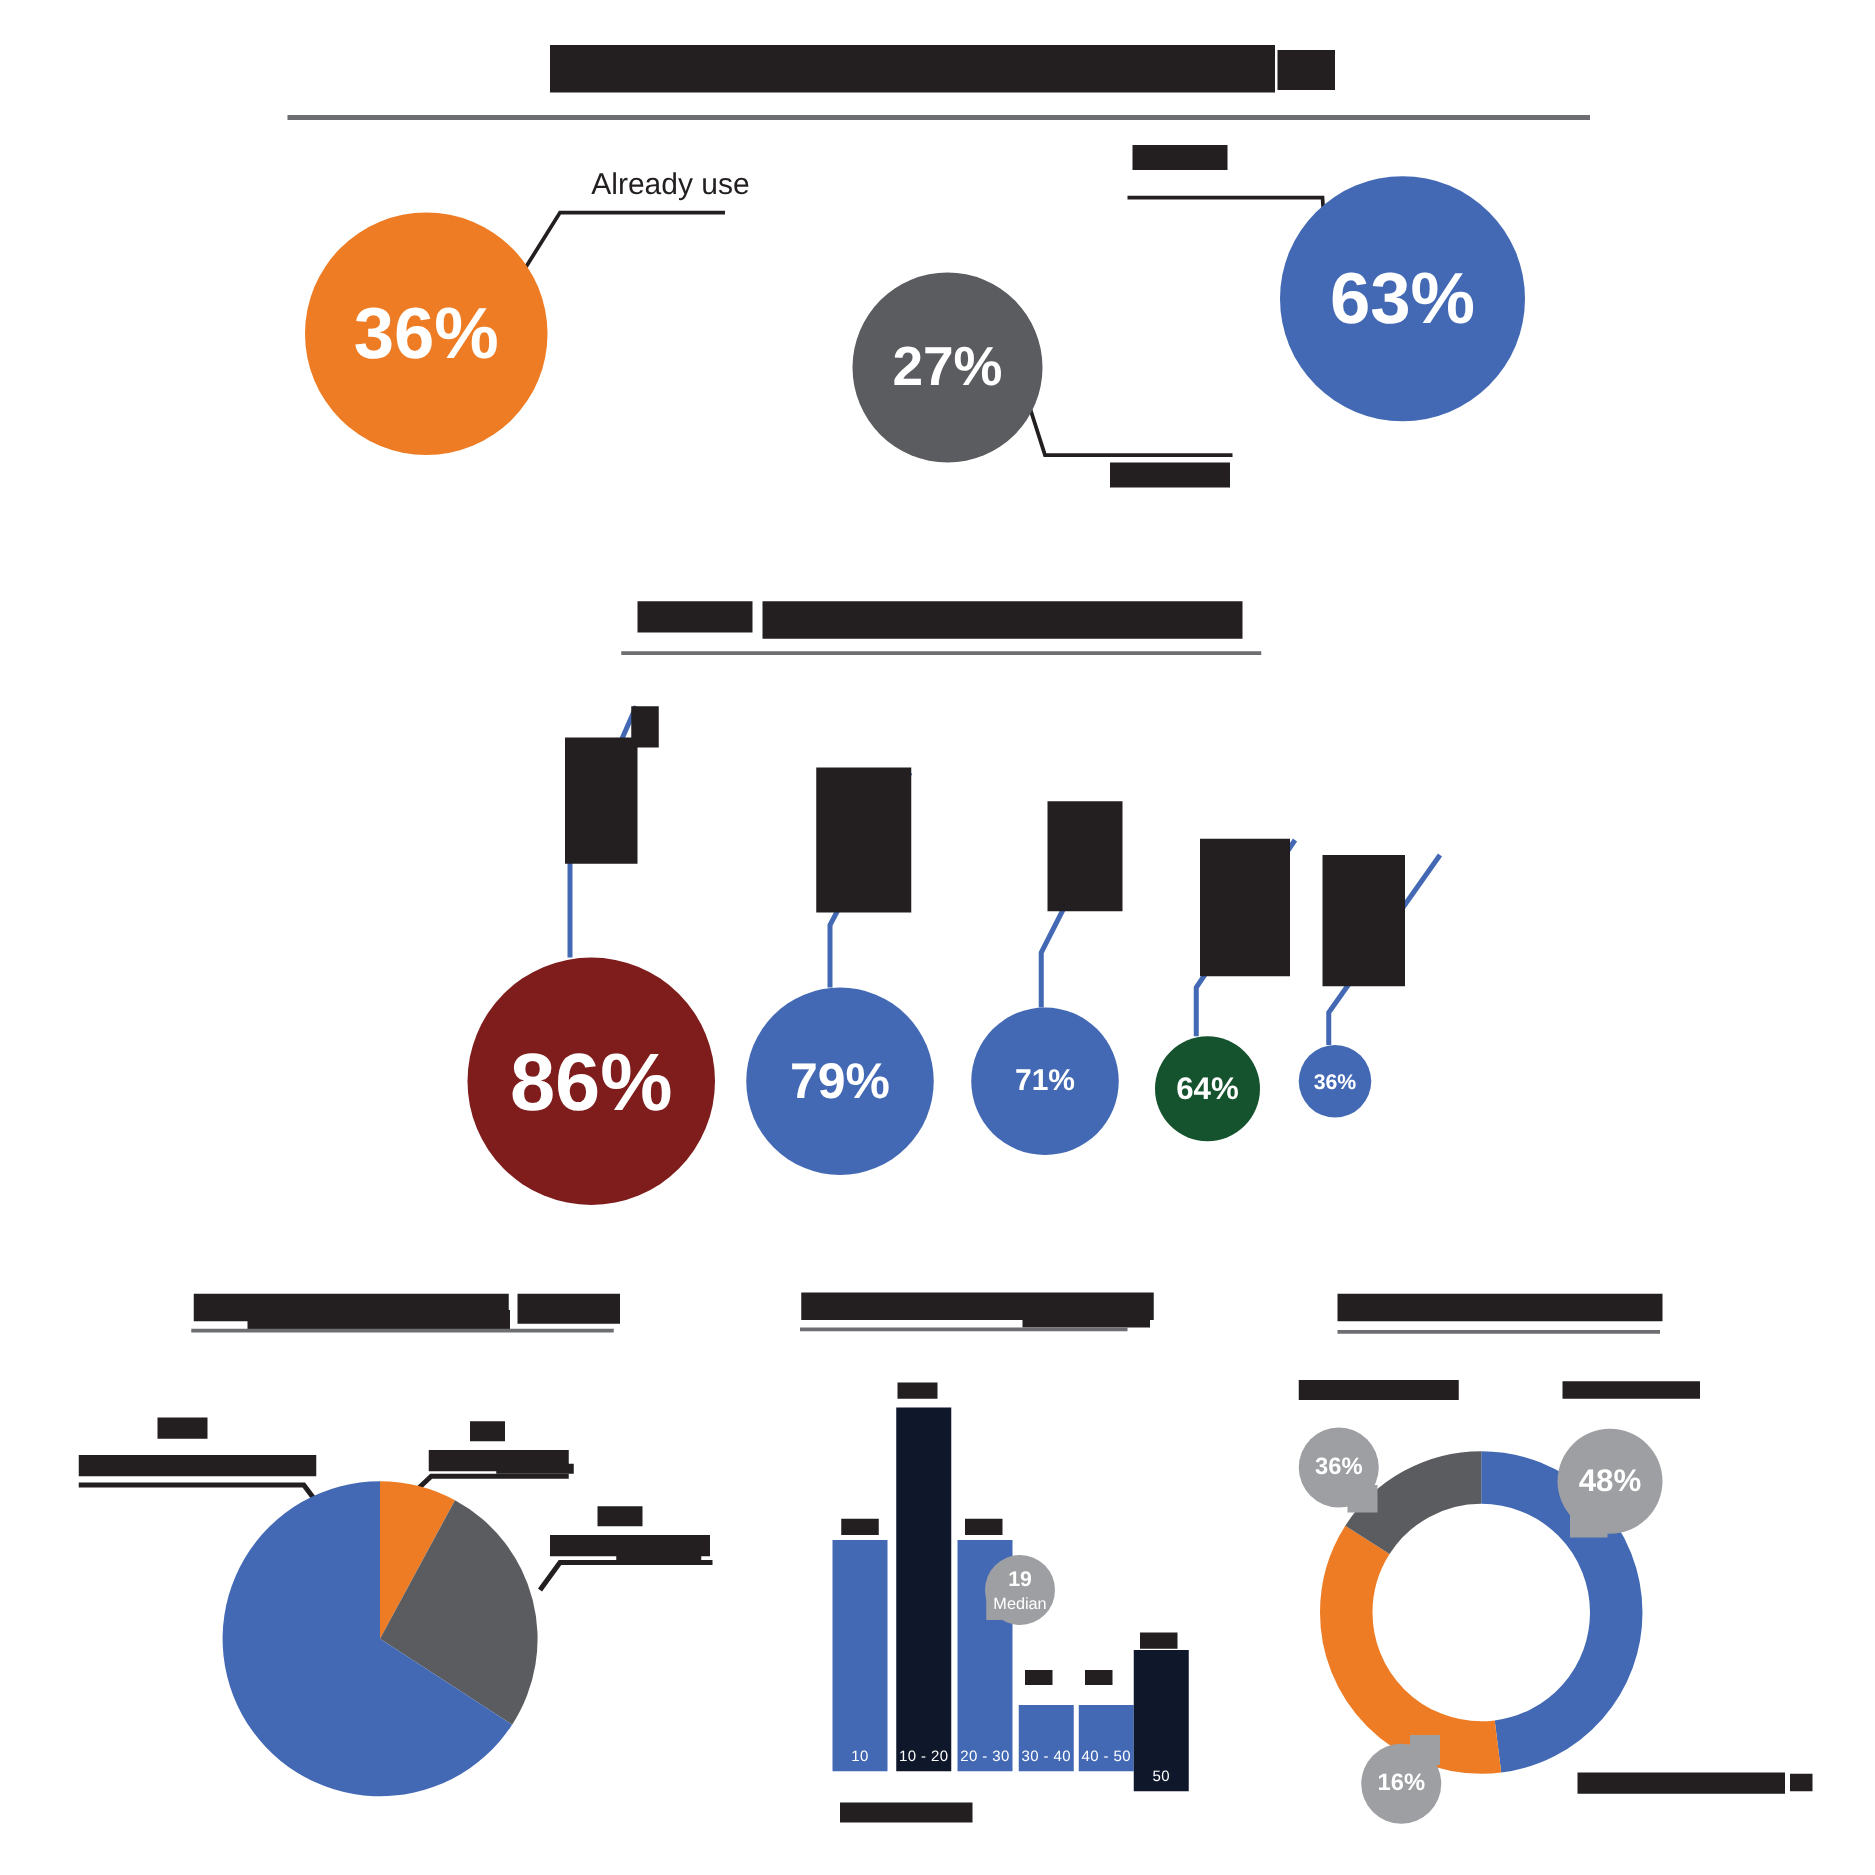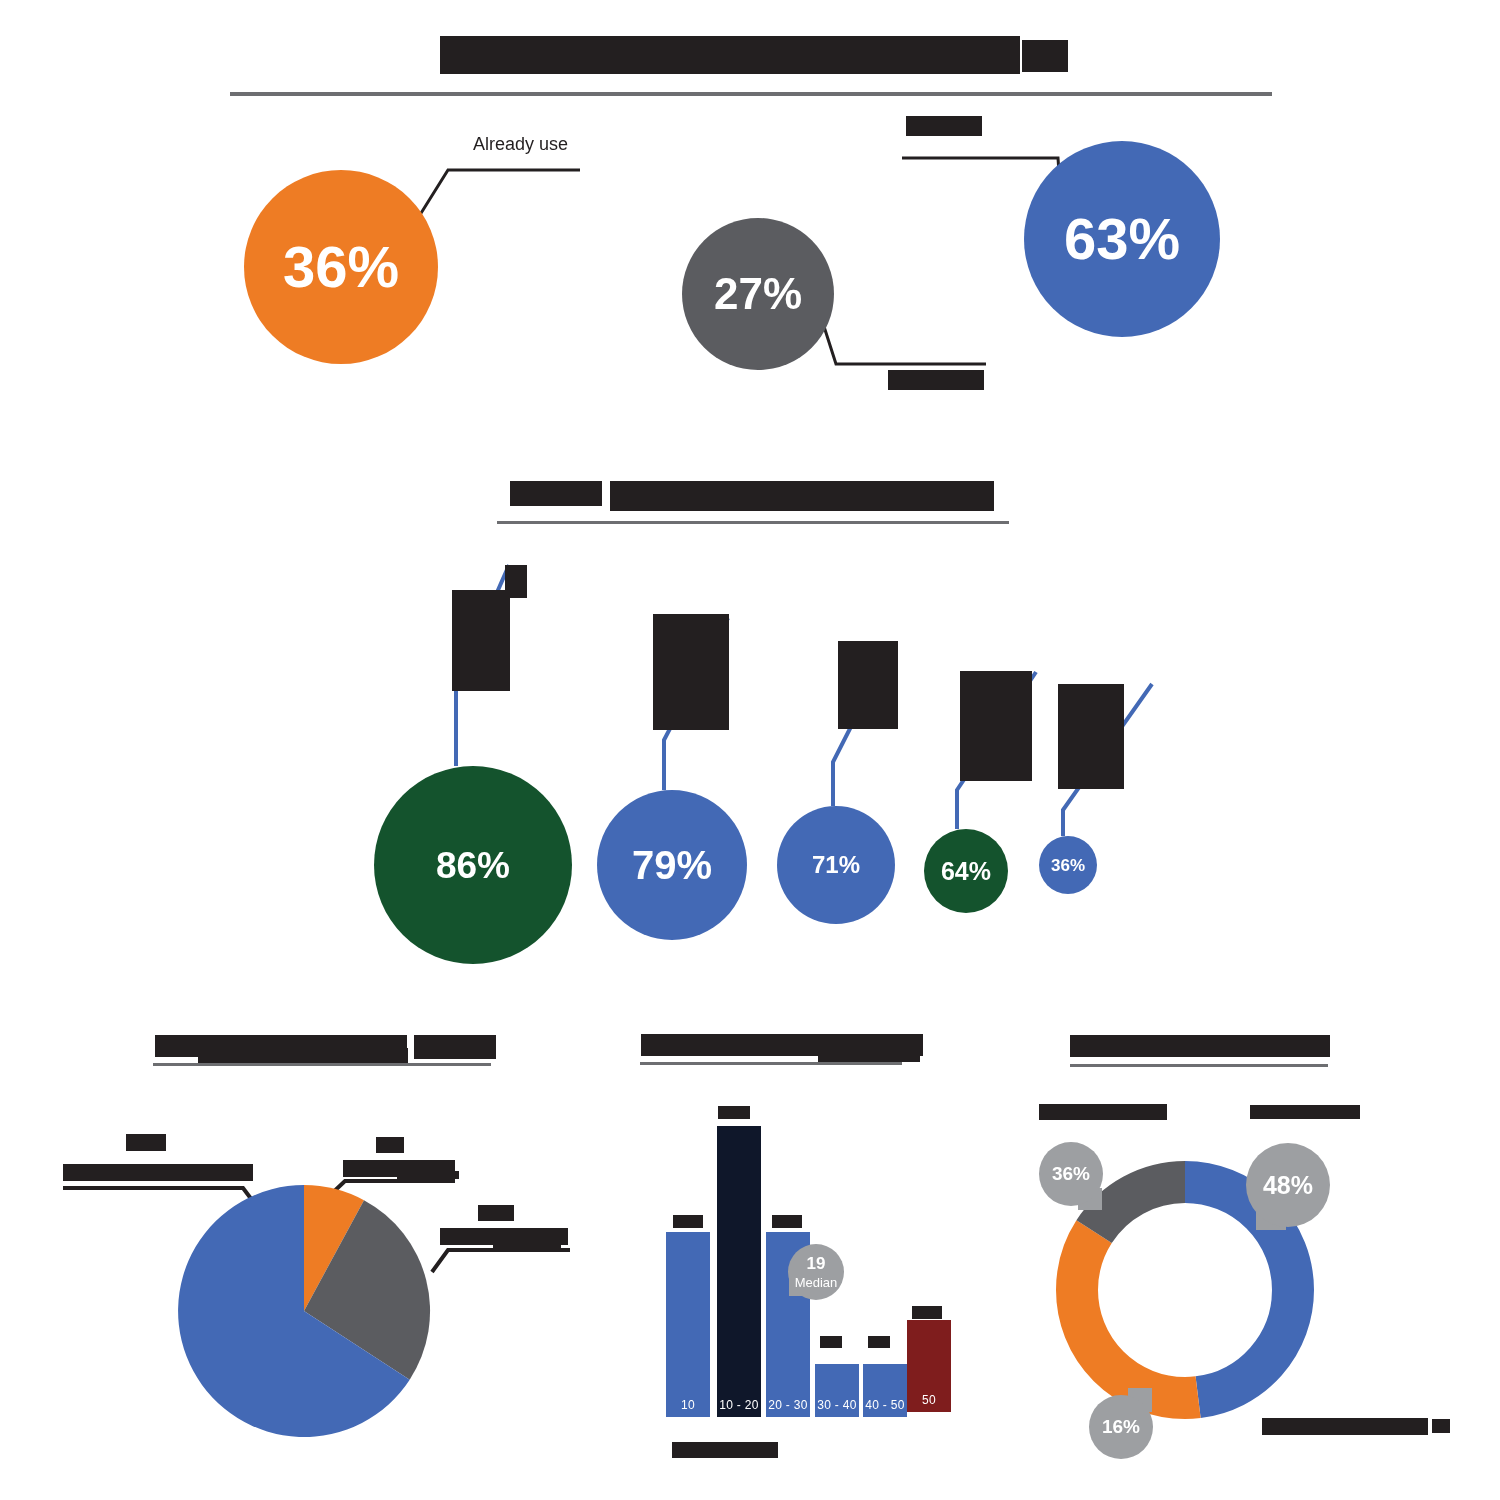--- a/index.html
+++ b/index.html
@@ -32,21 +32,21 @@
 
   <svg style="left:0;top:0;width:1500px;height:1500px;">
     <path d="M418,218 L448,170 L580,170" stroke="#231f20" stroke-width="3" fill="none"></path>
     <path d="M1060,188 L1058,158 L902,158" stroke="#231f20" stroke-width="3" fill="none"></path>
     <path d="M820,314 L836,364 L986,364" stroke="#231f20" stroke-width="3" fill="none"></path>
   </svg>
 
   <div class="circle" style="left:244px;top:170px;width:194px;height:194px;background:#ee7c24;font-size:58px;">
     <span>36%</span>
   </div>
-  <div class="abs" style="left:473px;top:134px;font-size:18px;color:#231f20;">Already use</div>
+  <div class="abs" style="left:473px;top:134px;font-size:24px;color:#231f20;">Already use</div>
 
   <div class="circle" style="left:682px;top:218px;width:152px;height:152px;background:#5b5c60;font-size:44px;">
     <span>27%</span>
   </div>
   <div class="redact" style="left:888px;top:370px;width:96px;height:20px;"></div>
 
   <div class="circle" style="left:1024px;top:141px;width:196px;height:196px;background:#4369b5;font-size:58px;">
     <span>63%</span>
   </div>
   <div class="redact" style="left:906px;top:116px;width:76px;height:20px;"></div>
@@ -68,21 +68,21 @@
   </svg>
 
   <div class="redact" style="left:452px;top:590px;width:58px;height:101px;"></div>
   <div class="redact" style="left:505px;top:565px;width:22px;height:33px;"></div>
   <div class="redact" style="left:653px;top:614px;width:76px;height:116px;"></div>
   <div class="redact" style="left:838px;top:641px;width:60px;height:88px;"></div>
   <div class="redact" style="left:960px;top:671px;width:72px;height:110px;"></div>
   <div class="redact" style="left:1016px;top:680px;width:14px;height:14px;"></div>
   <div class="redact" style="left:1058px;top:684px;width:66px;height:105px;"></div>
 
-  <div class="circle" style="left:374px;top:766px;width:198px;height:198px;background:#14532d;font-size:37px;">
+  <div class="circle" style="left:374px;top:766px;width:198px;height:198px;background:#7f1d1d;font-size:65px;">
     <span>86%</span>
   </div>
   <div class="circle" style="left:597px;top:790px;width:150px;height:150px;background:#4369b5;font-size:40px;">
     <span>79%</span>
   </div>
   <div class="circle" style="left:777px;top:806px;width:118px;height:118px;background:#4369b5;font-size:24px;">
     <span>71%</span>
   </div>
   <div class="circle" style="left:924px;top:829px;width:84px;height:84px;background:#14532d;font-size:25px;">
     <span>64%</span>
@@ -144,21 +144,21 @@
   </div>
   <div class="bar" style="left:766px;top:1232px;width:44px;height:185px;background:#4369b5;">
     <span class="barlabel">20 - 30</span>
   </div>
   <div class="bar" style="left:815px;top:1364px;width:44px;height:53px;background:#4369b5;">
     <span class="barlabel">30 - 40</span>
   </div>
   <div class="bar" style="left:863px;top:1364px;width:44px;height:53px;background:#4369b5;">
     <span class="barlabel">40 - 50</span>
   </div>
-  <div class="bar" style="left:907px;top:1320px;width:44px;height:92px;background:#7f1d1d;">
+  <div class="bar" style="left:907px;top:1320px;width:44px;height:113px;background:#0f172a;">
     <span class="barlabel">50</span>
   </div>
 
   <div class="tail" style="left:789px;top:1270px;width:22px;height:26px;background:#9d9fa2;"></div>
   <div class="balloon" style="left:788px;top:1244px;width:56px;height:56px;background:#9d9fa2;font-size:17px;">
     <span>19</span>
     <span class="sub">Median</span>
   </div>
 
   <div class="redact" style="left:672px;top:1442px;width:106px;height:16px;"></div>

